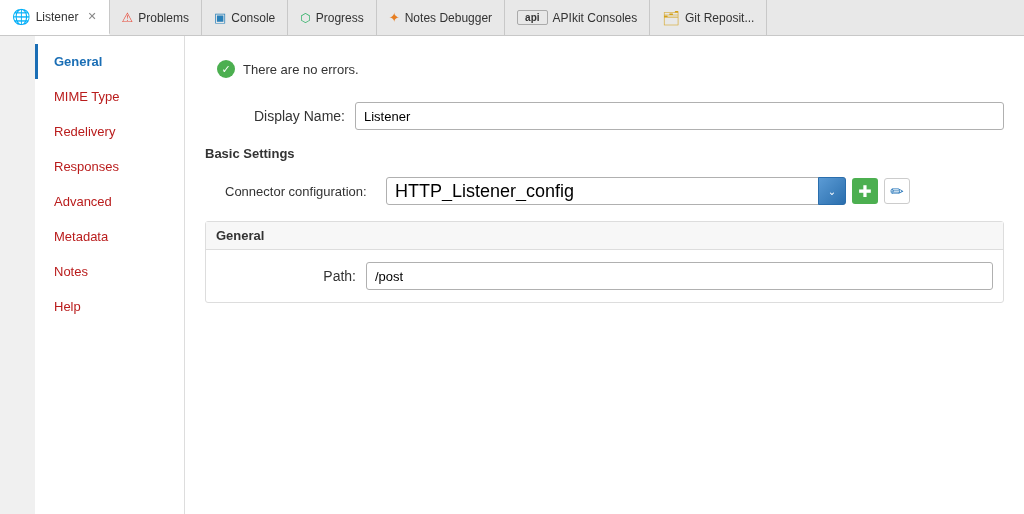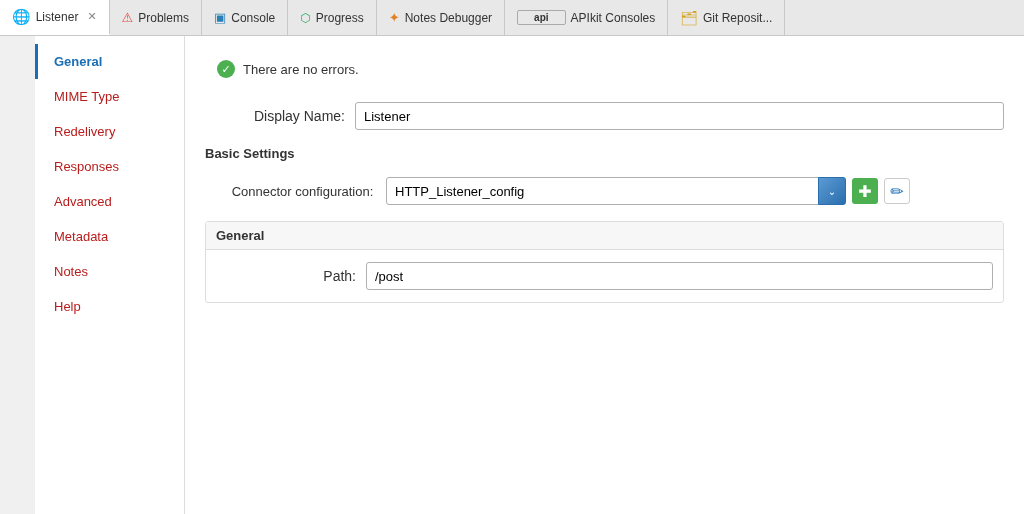--- a/index.html
+++ b/index.html
@@ -137,34 +137,34 @@
       display: flex;
       align-items: center;
       gap: 6px;
       margin-bottom: 16px;
       margin-left: 20px;
     }
     .connector-label {
       font-size: 13px;
       color: #333;
       min-width: 155px;
-      text-align: center;
+      text-align: left;
     }
     .connector-select-wrap {
       position: relative;
       flex: 1;
       max-width: 460px;
     }
     .connector-select {
       width: 100%;
       height: 28px;
       border: 1px solid #b0b0b0;
       border-radius: 3px;
       padding: 0 30px 0 8px;
-      font-size: 13px;
+      font-size: 18px;
       appearance: none;
       background: #fff;
       cursor: pointer;
       outline: none;
     }
     .select-arrow-btn {
       position: absolute;
       right: 0;
       top: 0;
       height: 28px;
@@ -236,21 +236,21 @@
     <span style="color:#27ae60; font-size:12px;">⬡</span>
     <span>Progress</span>
   </div>
 
   <div class="tab-item">
     <span style="color:#e67e22; font-size:13px;">✦</span>
     <span>Notes Debugger</span>
   </div>
 
   <div class="tab-item">
-    <span style="font-size:10px; font-weight:bold; color:#333; border:1px solid #aaa; padding:1px 16px; border-radius:2px;">api</span>
+    <span style="font-size:10px; font-weight:bold; color:#333; border:1px solid #aaa; padding:1px 7px; border-radius:2px;">api</span>
     <span>APIkit Consoles</span>
   </div>
 
   <div class="tab-item">
     <span style="color:#d4a017; font-size:14px;">🗂</span>
     <span>Git Reposit...</span>
   </div>
 </div>
 
 <div class="main-area">

